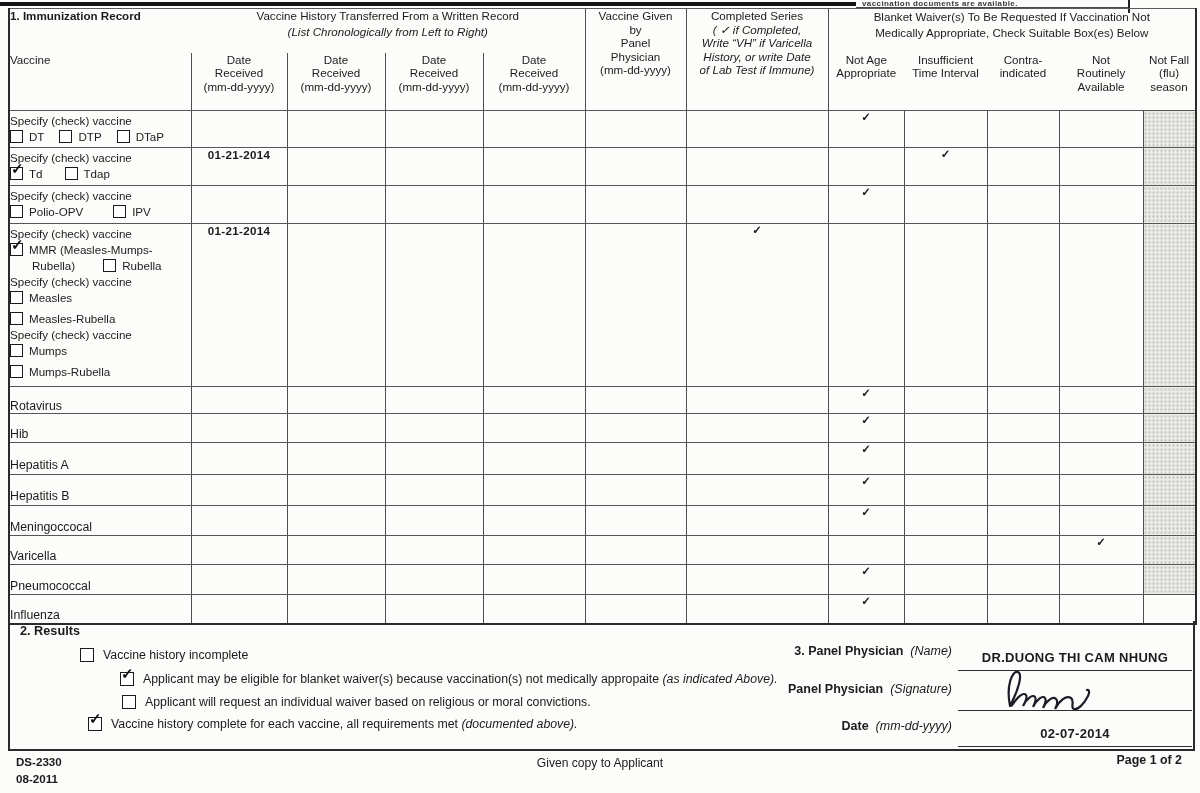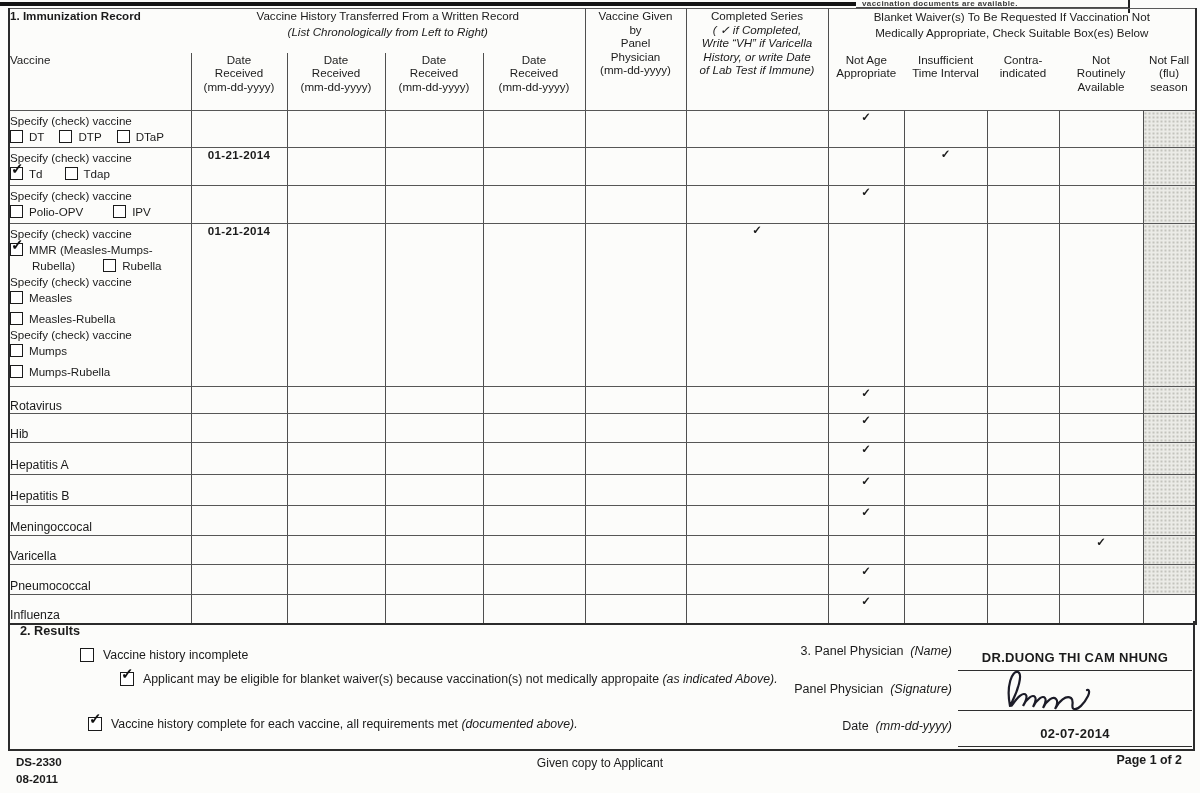--- a/index.html
+++ b/index.html
@@ -53,21 +53,21 @@
   
   .results{position:absolute;left:8px;top:621px;width:1187px;height:130px;box-sizing:border-box;
     border-left:2px solid #2b2b2b;border-right:2px solid #2b2b2b;border-bottom:2px solid #2b2b2b;}
   .res-title{position:absolute;left:10px;top:3px;font-weight:bold;font-size:12.7px;}
   .res-item{position:absolute;font-size:12.3px;white-space:nowrap;}
   .res-item .cb{width:12px;height:12px;margin-right:9px;vertical-align:-3px;}
   .res-item .ital{font-style:italic;text-align:right;}
 
   
   .p-label{position:absolute;left:700px;width:252px;text-align:right;font-size:12.5px;white-space:nowrap;}
-  .p-label b{font-weight:normal;}
+  .p-label b{font-weight:bold;}
   .p-label i{font-style:italic;font-weight:normal;}
   .p-value{position:absolute;left:958px;width:234px;text-align:center;border-bottom:1.5px solid #2e2e2e;margin-top:8px;}
   .pv-bold{font-weight:bold;font-size:13px;letter-spacing:.3px;white-space:nowrap;}
   .p-sig svg{position:absolute;left:38px;bottom:-4px;}
 
   
   .f-form{position:absolute;left:16px;top:755px;font-size:11.6px;font-weight:bold;}
   .f-rev{position:absolute;left:16px;top:772px;font-size:11.6px;font-weight:bold;}
   .f-center{position:absolute;left:0;right:0;top:756px;text-align:center;font-size:12.1px;font-weight:normal;}
   .f-page{position:absolute;right:18px;top:753px;font-size:12.4px;font-weight:bold;}
@@ -383,20 +383,23 @@
 
 <div class="results">
   <div class="res-title">2. Results</div>
 
   <div class="res-item" style="left:70px;top:27px">
     <span class="cb"><span class="mk"></span></span><span>Vaccine history incomplete</span> <span class="ital"></span>
   </div>
   <div class="res-item" style="left:110px;top:51px">
     <span class="cb"><span class="mk">✓</span></span><span>Applicant may be eligible for blanket waiver(s) because vaccination(s) not medically appropaite</span> <span class="ital">(as indicated Above).</span>
   </div>
+  <div class="res-item" style="left:112px;top:74px">
+    <span class="cb"><span class="mk"></span></span><span>Applicant will request an individual waiver based on religious or moral convictions.</span> <span class="ital"></span>
+  </div>
   <div class="res-item" style="left:78px;top:96px">
     <span class="cb"><span class="mk">✓</span></span><span>Vaccine history complete for each vaccine, all requirements met</span> <span class="ital">(documented above).</span>
   </div>
 </div>
 
 <div class="p-label" style="top:644px">
   <b>3. Panel Physician</b>&nbsp;&nbsp;<i>(Name)</i>
 </div>
 <div class="p-value" style="top:640px;height:22px">
   <span class="pv-bold">DR.DUONG THI CAM NHUNG</span>

